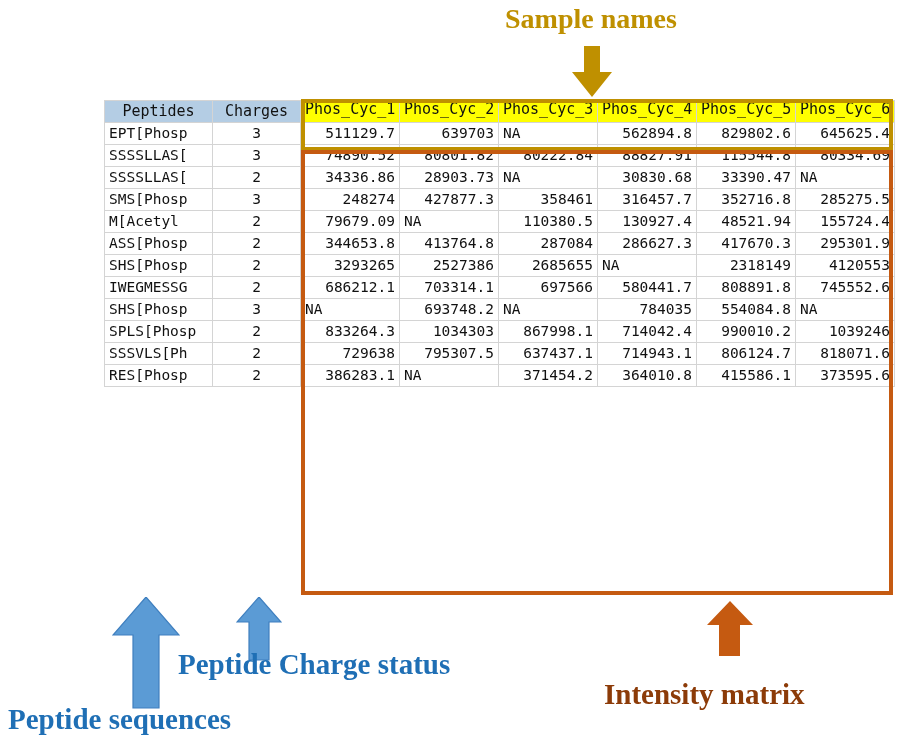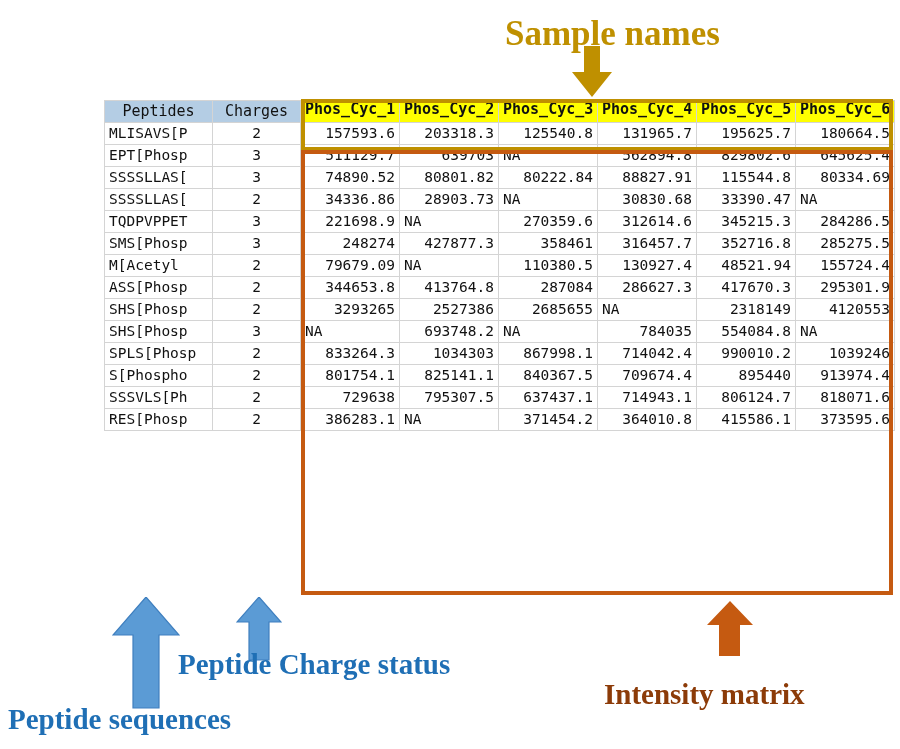--- a/index.html
+++ b/index.html
@@ -12,22 +12,22 @@
   }
   
   .callout-label{
     position:absolute;
     font-family:"Liberation Serif",serif;
     font-weight:bold;
     white-space:nowrap;
     line-height:1;
   }
   #sample-names-label{
-    left:505px;top:16px;
-    font-size:35px;
+    left:505px;top:5px;
+    font-size:28px;
     color:#bf9000;
   }
   #charge-label{
     left:178px;top:650px;
     font-size:29px;
     color:#1f6fb5;
   }
   #sequences-label{
     left:8px;top:705px;
     font-size:29px;
@@ -65,21 +65,21 @@
   .hdr-pep,.hdr-chg{
     background:#b4cde4;
     font-weight:normal;
     text-align:center;
     height:47px;
     vertical-align:middle;
     font-size:15px;
   }
   .hdr-sample{
     background:#ffff00;
-    font-weight:bold;
+    font-weight:normal;
     text-align:left;
     height:47px;
     vertical-align:top;
     font-size:15px;
     white-space:normal;
     line-height:1.05;
     word-break:break-all;
     padding-top:3px;
     margin-top:8px;
   }
@@ -130,30 +130,20 @@
       <th class="hdr-sample">Phos_Cyc_1</th>
       <th class="hdr-sample">Phos_Cyc_2</th>
       <th class="hdr-sample">Phos_Cyc_3</th>
       <th class="hdr-sample">Phos_Cyc_4</th>
       <th class="hdr-sample">Phos_Cyc_5</th>
       <th class="hdr-sample">Phos_Cyc_6</th>
     </tr>
   </thead>
   <tbody id="sheet-body">
       <tr>
-        <td class="pep">MLISAVS[P</td>
-        <td class="chg">2</td>
-        <td class="val">157593.6</td>
-        <td class="val">203318.3</td>
-        <td class="val">125540.8</td>
-        <td class="val">131965.7</td>
-        <td class="val">195625.7</td>
-        <td class="val">180664.5</td>
-      </tr>
-      <tr>
         <td class="pep">EPT[Phosp</td>
         <td class="chg">3</td>
         <td class="val">511129.7</td>
         <td class="val">639703</td>
         <td class="val na">NA</td>
         <td class="val">562894.8</td>
         <td class="val">829802.6</td>
         <td class="val">645625.4</td>
       </tr>
       <tr>
@@ -170,30 +160,20 @@
         <td class="pep">SSSSLLAS[</td>
         <td class="chg">2</td>
         <td class="val">34336.86</td>
         <td class="val">28903.73</td>
         <td class="val na">NA</td>
         <td class="val">30830.68</td>
         <td class="val">33390.47</td>
         <td class="val na">NA</td>
       </tr>
       <tr>
-        <td class="pep">TQDPVPPET</td>
-        <td class="chg">3</td>
-        <td class="val">221698.9</td>
-        <td class="val na">NA</td>
-        <td class="val">270359.6</td>
-        <td class="val">312614.6</td>
-        <td class="val">345215.3</td>
-        <td class="val">284286.5</td>
-      </tr>
-      <tr>
         <td class="pep">SMS[Phosp</td>
         <td class="chg">3</td>
         <td class="val">248274</td>
         <td class="val">427877.3</td>
         <td class="val">358461</td>
         <td class="val">316457.7</td>
         <td class="val">352716.8</td>
         <td class="val">285275.5</td>
       </tr>
       <tr>
@@ -220,50 +200,50 @@
         <td class="pep">SHS[Phosp</td>
         <td class="chg">2</td>
         <td class="val">3293265</td>
         <td class="val">2527386</td>
         <td class="val">2685655</td>
         <td class="val na">NA</td>
         <td class="val">2318149</td>
         <td class="val">4120553</td>
       </tr>
       <tr>
+        <td class="pep">IWEGMESSG</td>
+        <td class="chg">2</td>
+        <td class="val">686212.1</td>
+        <td class="val">703314.1</td>
+        <td class="val">697566</td>
+        <td class="val">580441.7</td>
+        <td class="val">808891.8</td>
+        <td class="val">745552.6</td>
+      </tr>
+      <tr>
         <td class="pep">SHS[Phosp</td>
         <td class="chg">3</td>
         <td class="val na">NA</td>
         <td class="val">693748.2</td>
         <td class="val na">NA</td>
         <td class="val">784035</td>
         <td class="val">554084.8</td>
         <td class="val na">NA</td>
       </tr>
       <tr>
         <td class="pep">SPLS[Phosp</td>
         <td class="chg">2</td>
         <td class="val">833264.3</td>
         <td class="val">1034303</td>
         <td class="val">867998.1</td>
         <td class="val">714042.4</td>
         <td class="val">990010.2</td>
         <td class="val">1039246</td>
       </tr>
       <tr>
-        <td class="pep">S[Phospho</td>
-        <td class="chg">2</td>
-        <td class="val">801754.1</td>
-        <td class="val">825141.1</td>
-        <td class="val">840367.5</td>
-        <td class="val">709674.4</td>
-        <td class="val">895440</td>
-        <td class="val">913974.4</td>
-      </tr>
-      <tr>
         <td class="pep">SSSVLS[Ph</td>
         <td class="chg">2</td>
         <td class="val">729638</td>
         <td class="val">795307.5</td>
         <td class="val">637437.1</td>
         <td class="val">714943.1</td>
         <td class="val">806124.7</td>
         <td class="val">818071.6</td>
       </tr>
       <tr>

